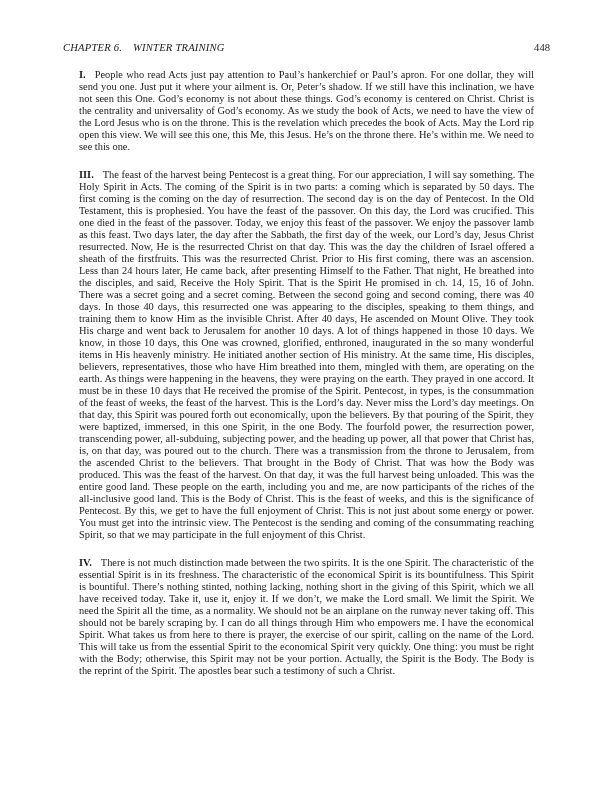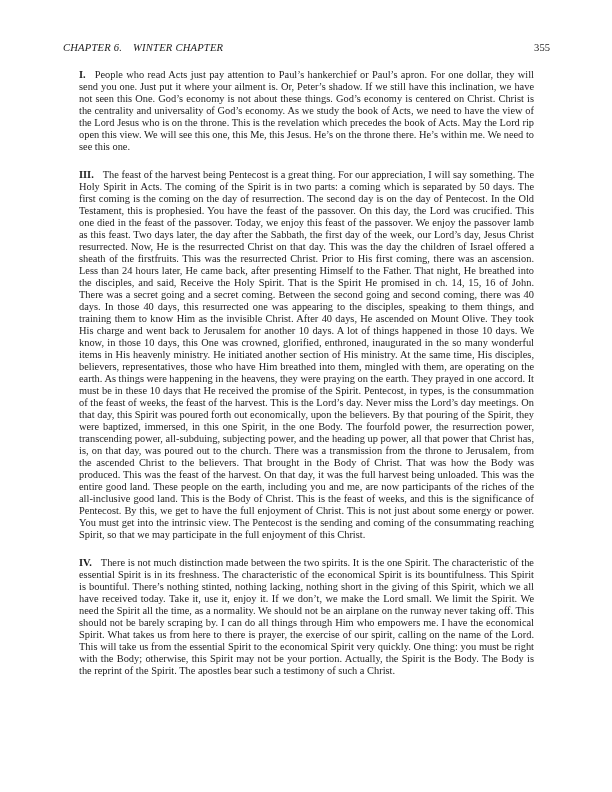--- a/index.html
+++ b/index.html
@@ -53,23 +53,23 @@
     margin-right: 9px;
   }
 </style>
 </head>
 <body>
 
 <div class="page">
 
   <div class="running-header">
     <span class="running-title">
-      <span class="chapter-label">CHAPTER 6.</span><span>WINTER CHAPTER</span>
+      <span class="chapter-label">CHAPTER 6.</span><span>WINTER TRAINING</span>
     </span>
-    <span class="page-number">355</span>
+    <span class="page-number">448</span>
   </div>
 
   <div class="content">
     <p><span class="para-label">I.</span><span>People who read Acts just pay attention to Paul’s hankerchief or Paul’s apron. For one dollar, they will send you one. Just put it where your ailment is. Or, Peter’s shadow. If we still have this inclination, we have not seen this One. God’s economy is not about these things. God’s economy is centered on Christ. Christ is the centrality and universality of God’s economy. As we study the book of Acts, we need to have the view of the Lord Jesus who is on the throne. This is the revelation which precedes the book of Acts. May the Lord rip open this view. We will see this one, this Me, this Jesus. He’s on the throne there. He’s within me. We need to see this one.</span></p>
 
 
     <p><span class="para-label">III.</span><span>The feast of the harvest being Pentecost is a great thing. For our appreciation, I will say something. The Holy Spirit in Acts. The coming of the Spirit is in two parts: a coming which is separated by 50 days. The first coming is the coming on the day of resurrection. The second day is on the day of Pentecost. In the Old Testament, this is prophesied. You have the feast of the passover. On this day, the Lord was crucified. This one died in the feast of the passover. Today, we enjoy this feast of the passover. We enjoy the passover lamb as this feast. Two days later, the day after the Sabbath, the first day of the week, our Lord’s day, Jesus Christ resurrected. Now, He is the resurrected Christ on that day. This was the day the children of Israel offered a sheath of the firstfruits. This was the resurrected Christ. Prior to His first coming, there was an ascension. Less than 24 hours later, He came back, after presenting Himself to the Father. That night, He breathed into the disciples, and said, Receive the Holy Spirit. That is the Spirit He promised in ch. 14, 15, 16 of John. There was a secret going and a secret coming. Between the second going and second coming, there was 40 days. In those 40 days, this resurrected one was appearing to the disciples, speaking to them things, and training them to know Him as the invisible Christ. After 40 days, He ascended on Mount Olive. They took His charge and went back to Jerusalem for another 10 days. A lot of things happened in those 10 days. We know, in those 10 days, this One was crowned, glorified, enthroned, inaugurated in the so many wonderful items in His heavenly ministry. He initiated another section of His ministry. At the same time, His disciples, believers, representatives, those who have Him breathed into them, mingled with them, are operating on the earth. As things were happening in the heavens, they were praying on the earth. They prayed in one accord. It must be in these 10 days that He received the promise of the Spirit. Pentecost, in types, is the consummation of the feast of weeks, the feast of the harvest. This is the Lord’s day. Never miss the Lord’s day meetings. On that day, this Spirit was poured forth out economically, upon the believers. By that pouring of the Spirit, they were baptized, immersed, in this one Spirit, in the one Body. The fourfold power, the resurrection power, transcending power, all-subduing, subjecting power, and the heading up power, all that power that Christ has, is, on that day, was poured out to the church. There was a transmission from the throne to Jerusalem, from the ascended Christ to the believers. That brought in the Body of Christ. That was how the Body was produced. This was the feast of the harvest. On that day, it was the full harvest being unloaded. This was the entire good land. These people on the earth, including you and me, are now participants of the riches of the all-inclusive good land. This is the Body of Christ. This is the feast of weeks, and this is the significance of Pentecost. By this, we get to have the full enjoyment of Christ. This is not just about some energy or power. You must get into the intrinsic view. The Pentecost is the sending and coming of the consummating reaching Spirit, so that we may participate in the full enjoyment of this Christ.</span></p>
 
     <p><span class="para-label">IV.</span><span>There is not much distinction made between the two spirits. It is the one Spirit. The characteristic of the essential Spirit is in its freshness. The characteristic of the economical Spirit is its bountifulness. This Spirit is bountiful. There’s nothing stinted, nothing lacking, nothing short in the giving of this Spirit, which we all have received today. Take it, use it, enjoy it. If we don’t, we make the Lord small. We limit the Spirit. We need the Spirit all the time, as a normality. We should not be an airplane on the runway never taking off. This should not be barely scraping by. I can do all things through Him who empowers me. I have the economical Spirit. What takes us from here to there is prayer, the exercise of our spirit, calling on the name of the Lord. This will take us from the essential Spirit to the economical Spirit very quickly. One thing: you must be right with the Body; otherwise, this Spirit may not be your portion. Actually, the Spirit is the Body. The Body is the reprint of the Spirit. The apostles bear such a testimony of such a Christ.</span></p>
   </div>

